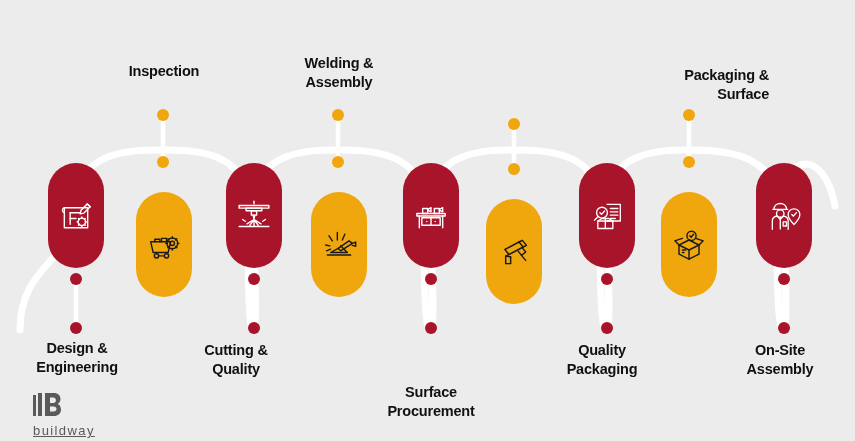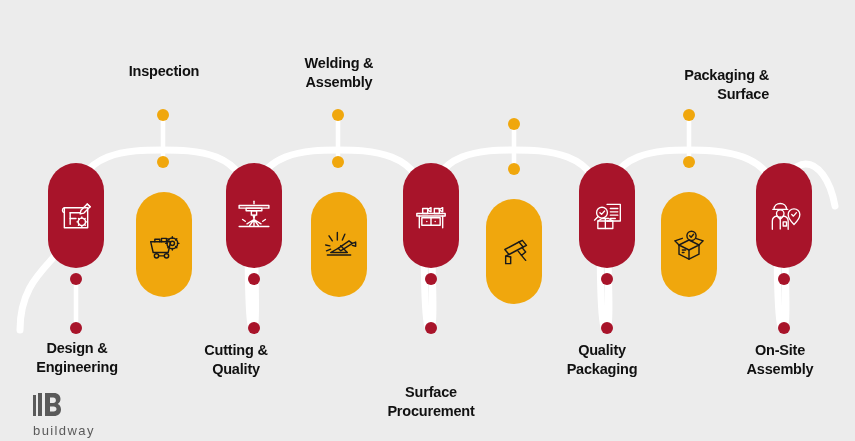--- a/index.html
+++ b/index.html
@@ -39,21 +39,21 @@
     width:160px;
   }
   .lbl span{display:block;}
 
   
   #logo{position:absolute;left:33px;top:393px;z-index:5;}
   #logo .mark{display:block;}
   #logo .word{
     font-family:"Liberation Sans", sans-serif;
     font-size:13px;letter-spacing:1.4px;color:#5a5a5a;
-    margin-top:1px;font-weight:normal;
+    margin-top:1px;font-weight:normal;text-decoration:underline;
   }
 </style>
 </head>
 <body>
 
 <div id="stage">
 
   <svg id="wave" viewBox="0 0 855 441">
 
     <path d="M 20 330

